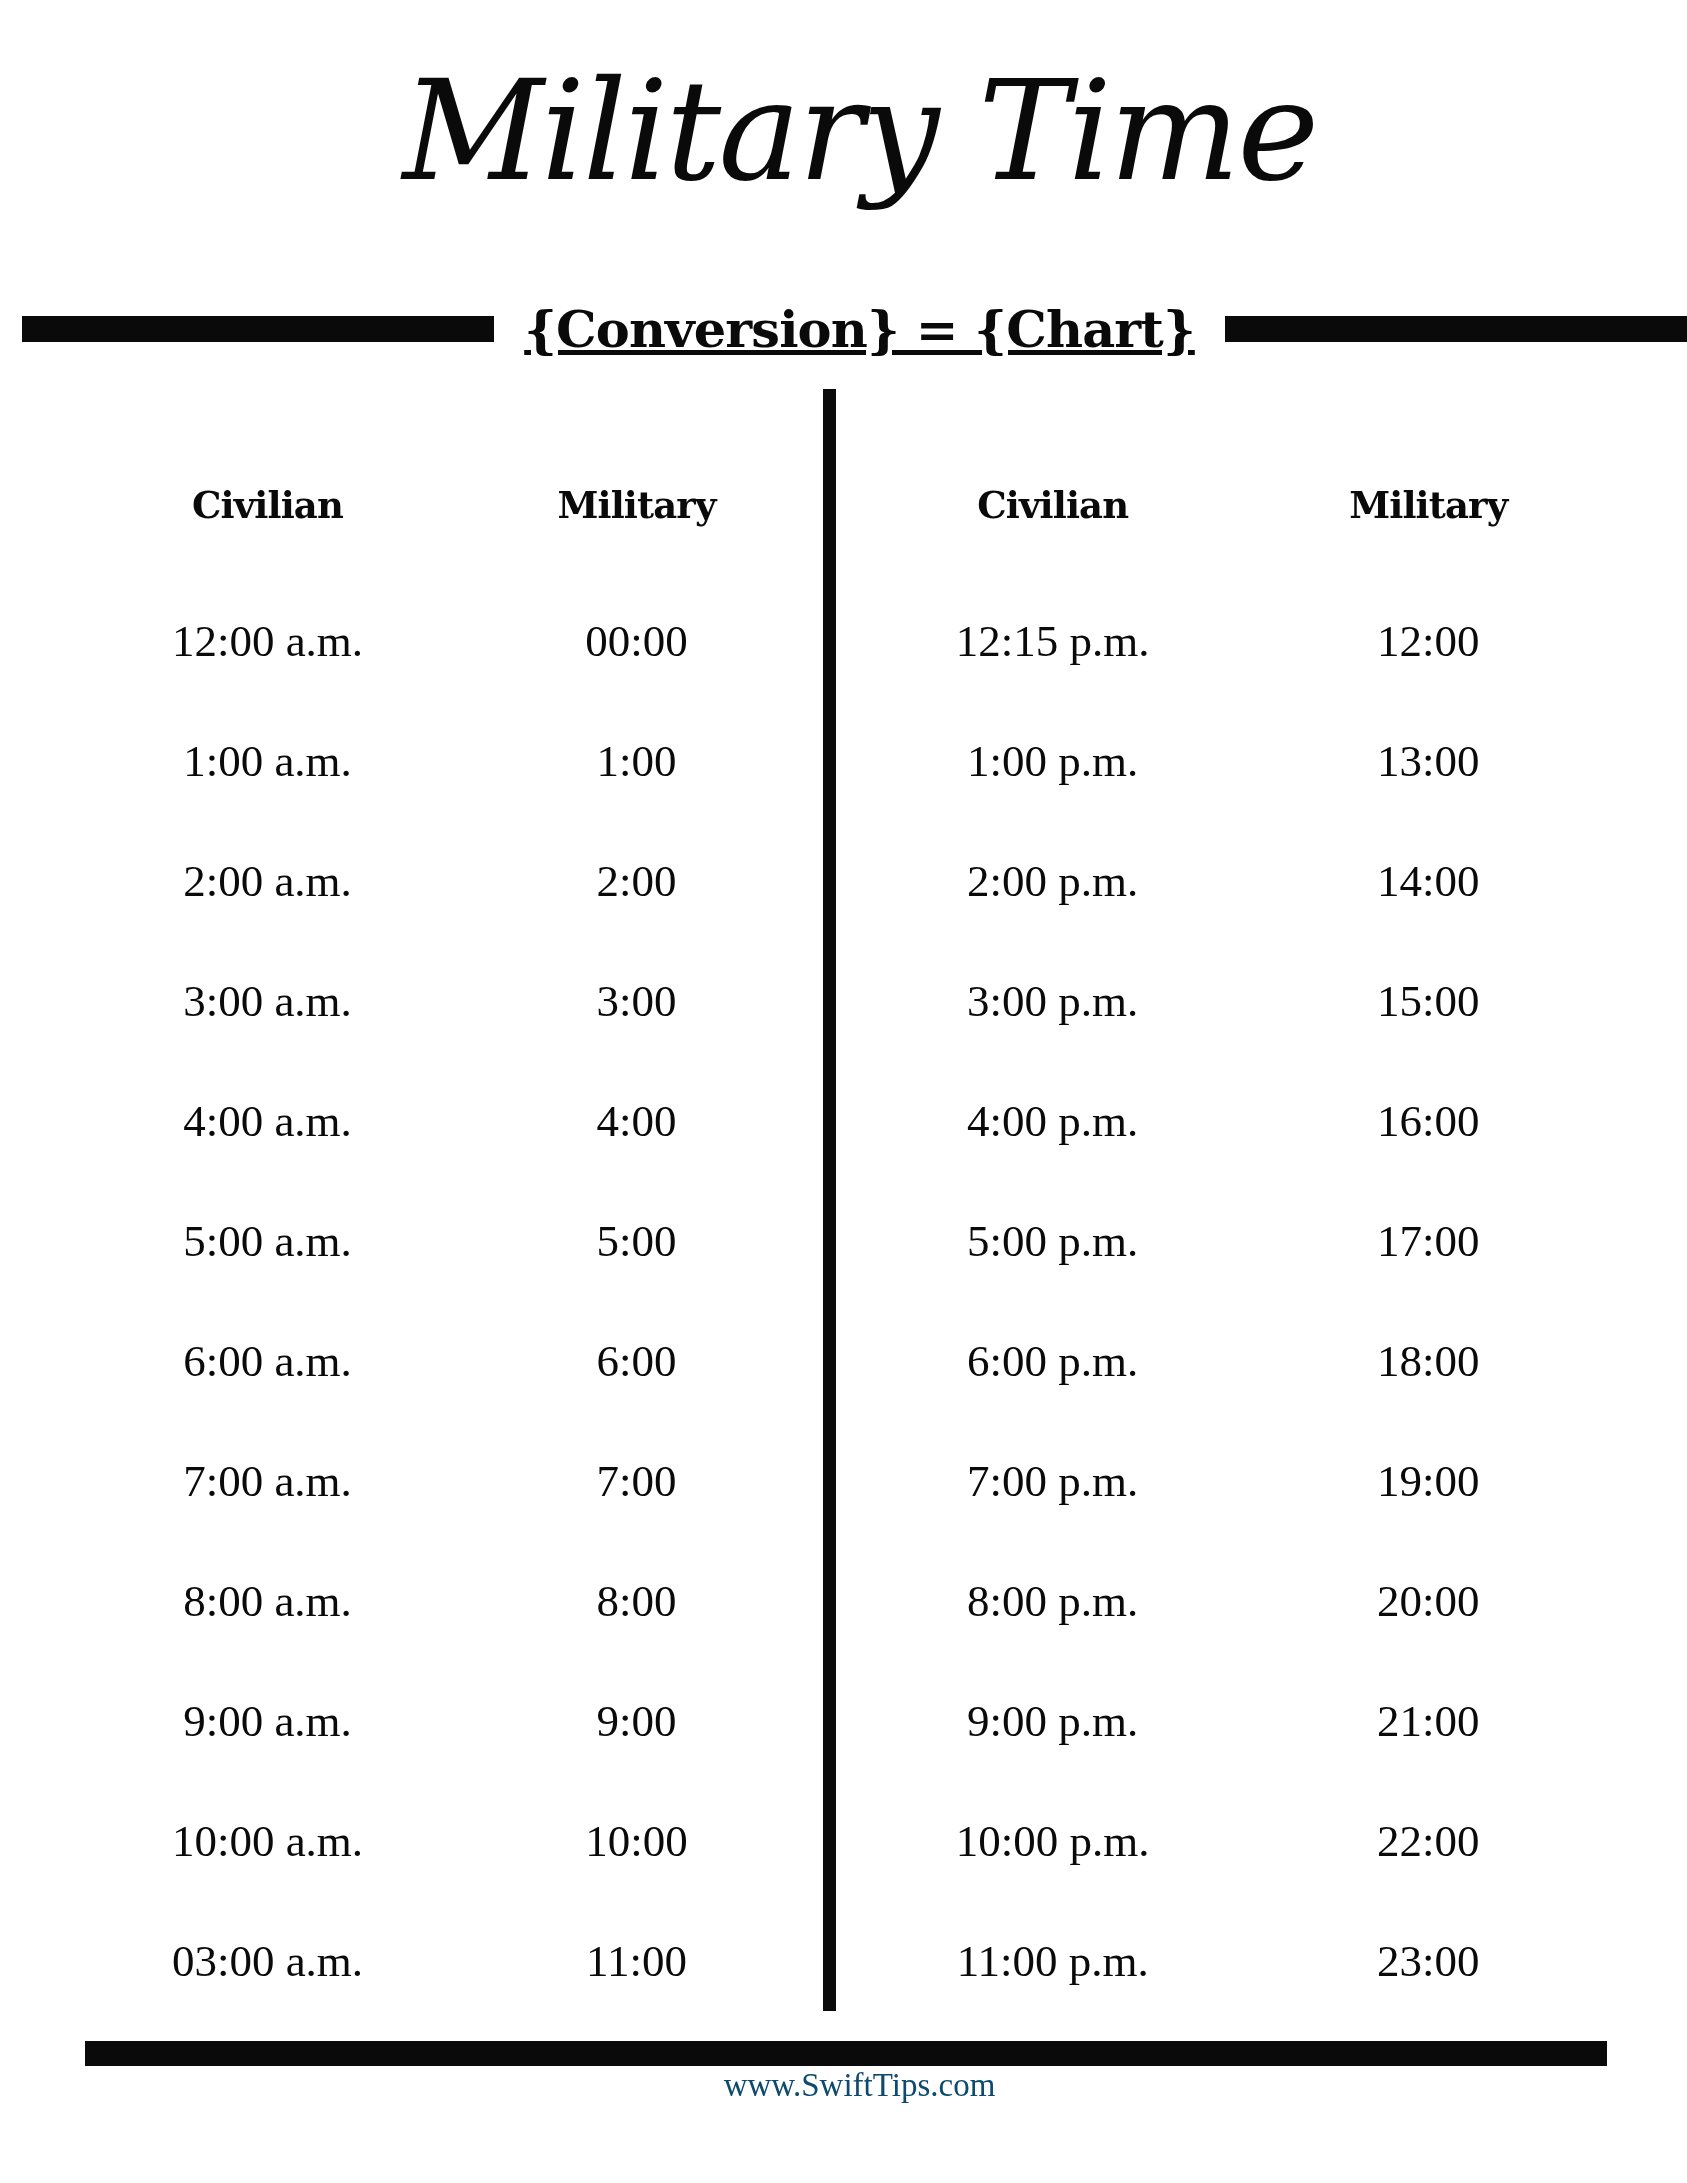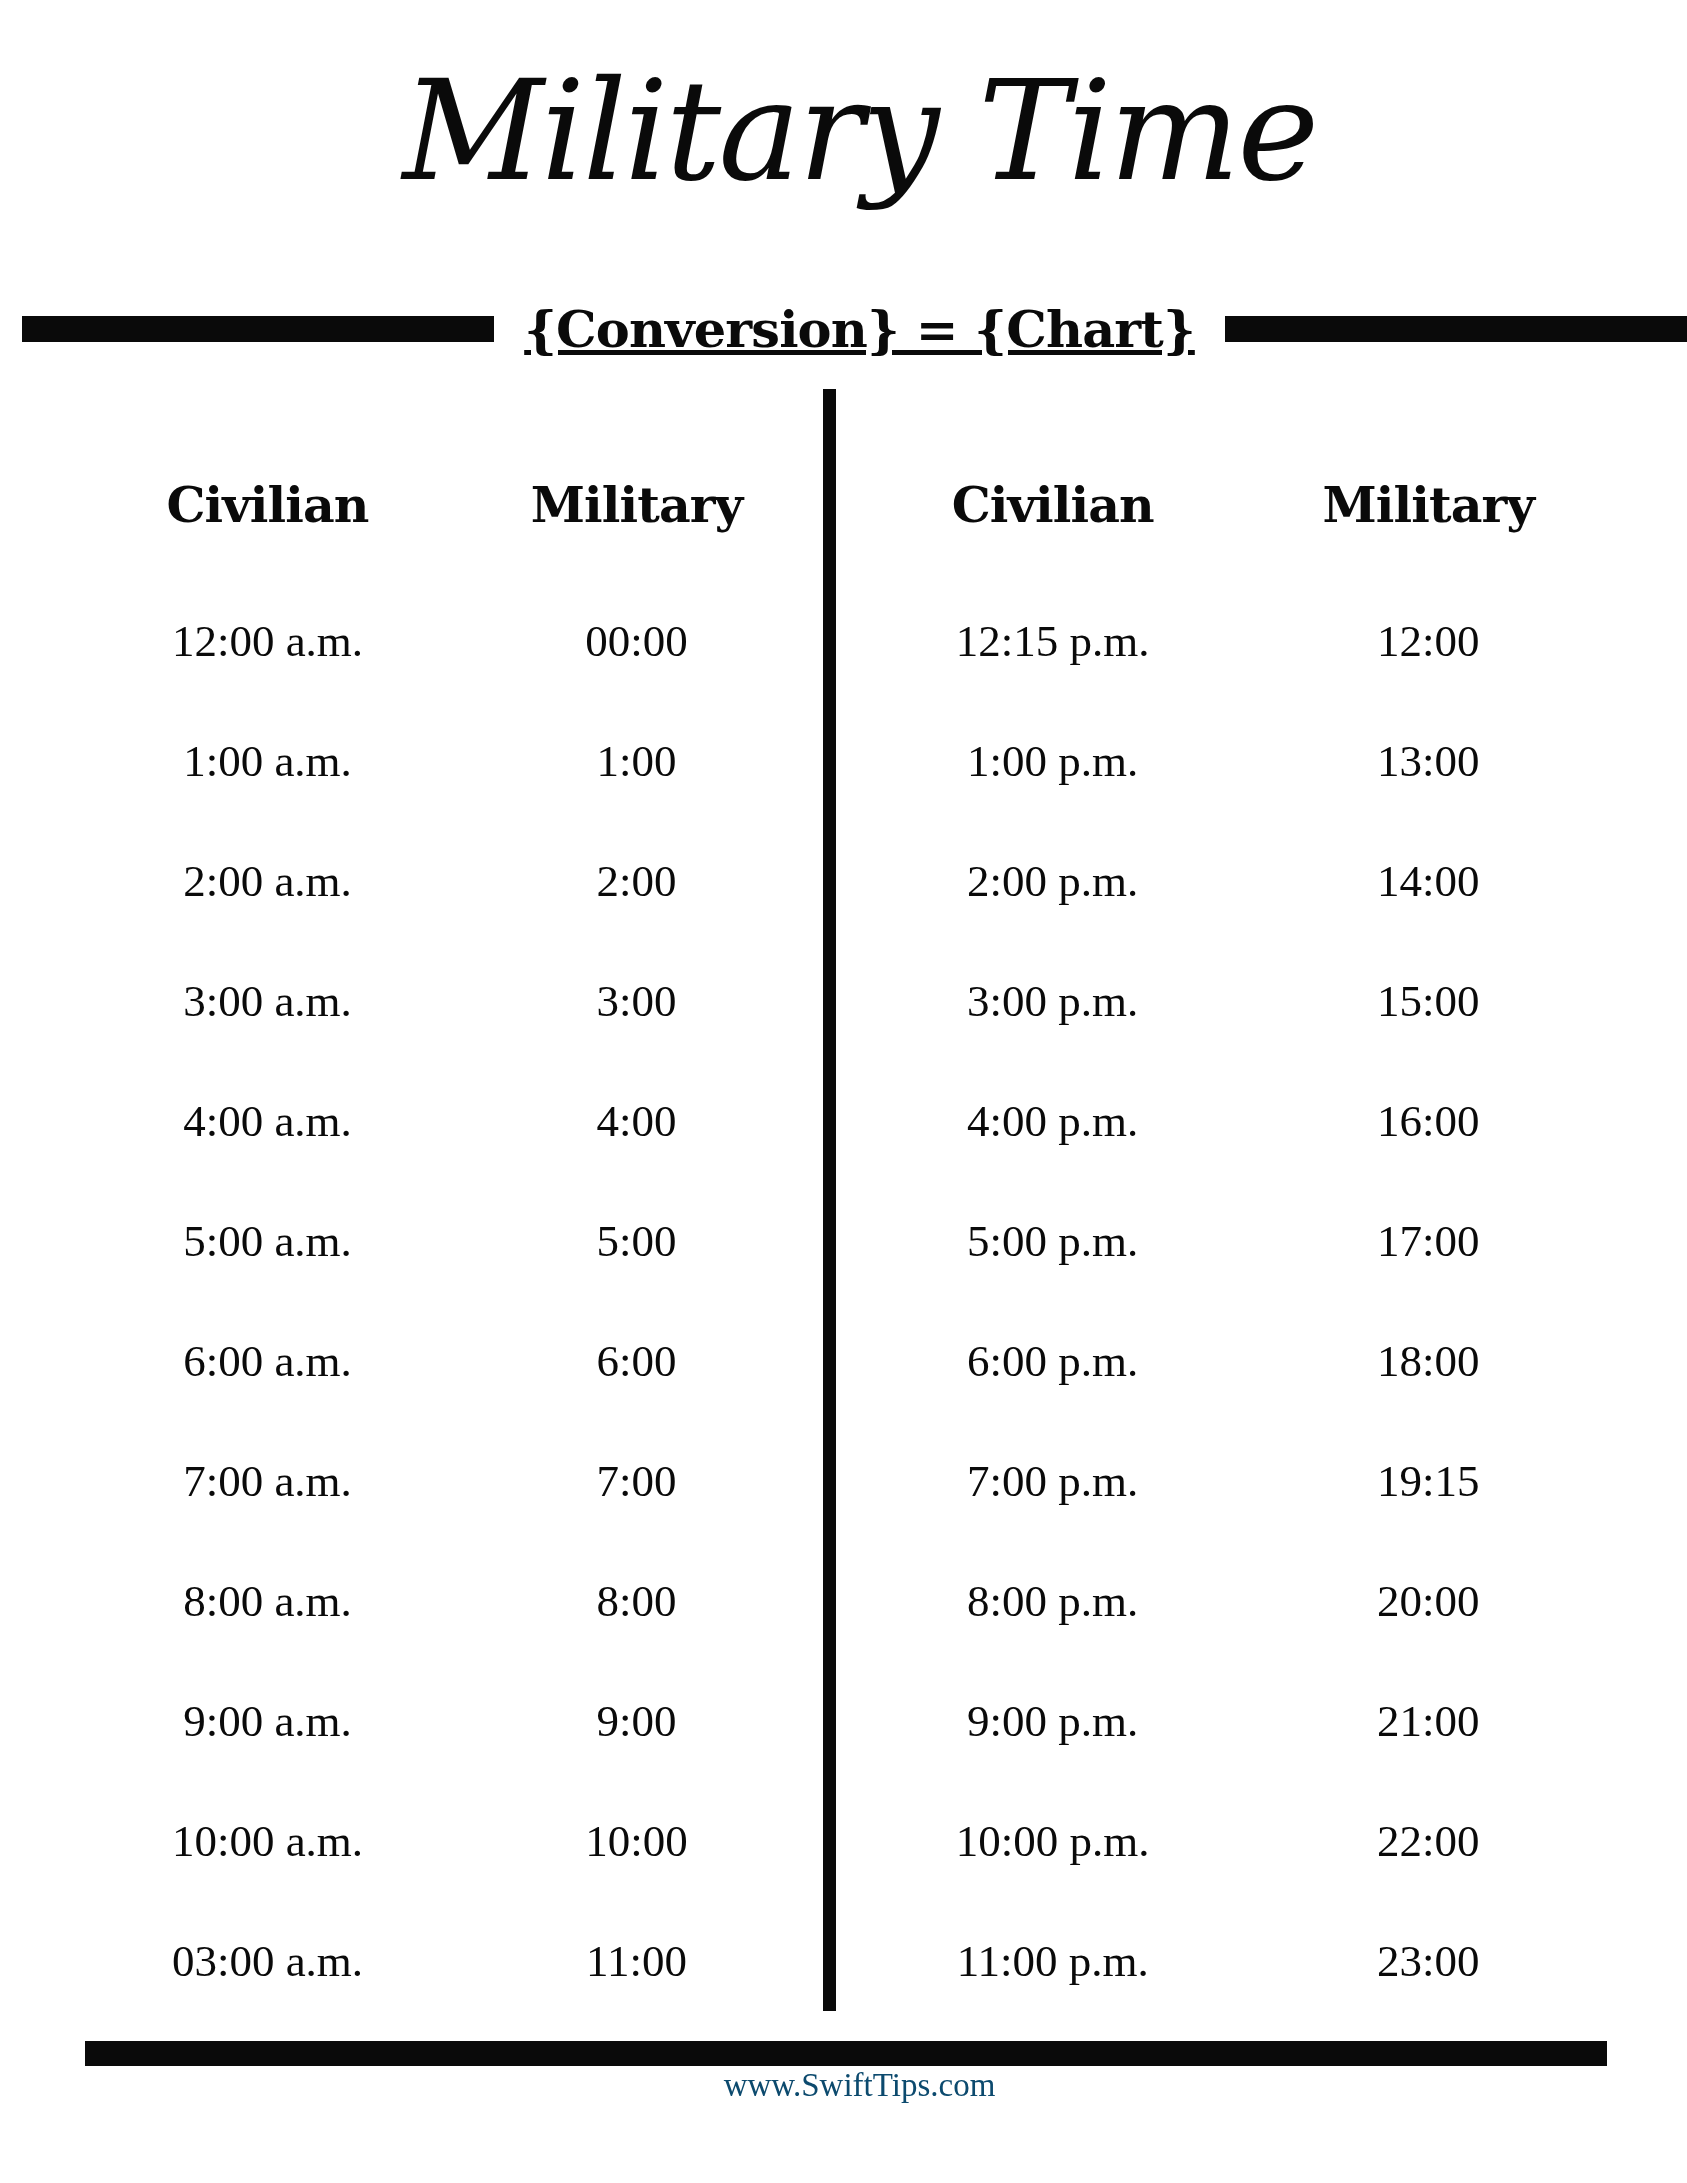--- a/index.html
+++ b/index.html
@@ -73,21 +73,21 @@
     grid-template-columns: 1fr 1fr;
     grid-template-rows: 153px repeat(12, 120px);
     align-items: center;
     justify-items: center;
   }
   .table-am { left: 83px;  width: 738px; }
   .table-pm { left: 865px; width: 751px; }
   .th {
     font-family: "DejaVu Serif", serif;
     font-weight: bold;
-    font-size: 49px;
+    font-size: 37px;
     letter-spacing: -0.9px;
     white-space: nowrap;
     align-self: center;
   }
   .td {
     font-family: "Liberation Serif", serif;
     font-size: 45px;
     letter-spacing: 0px;
     white-space: nowrap;
   }
@@ -165,21 +165,21 @@
       <div class="td">14:00</div>
       <div class="td">3:00 p.m.</div>
       <div class="td">15:00</div>
       <div class="td">4:00 p.m.</div>
       <div class="td">16:00</div>
       <div class="td">5:00 p.m.</div>
       <div class="td">17:00</div>
       <div class="td">6:00 p.m.</div>
       <div class="td">18:00</div>
       <div class="td">7:00 p.m.</div>
-      <div class="td">19:15</div>
+      <div class="td">19:00</div>
       <div class="td">8:00 p.m.</div>
       <div class="td">20:00</div>
       <div class="td">9:00 p.m.</div>
       <div class="td">21:00</div>
       <div class="td">10:00 p.m.</div>
       <div class="td">22:00</div>
       <div class="td">11:00 p.m.</div>
       <div class="td">23:00</div>
     </div>
 

